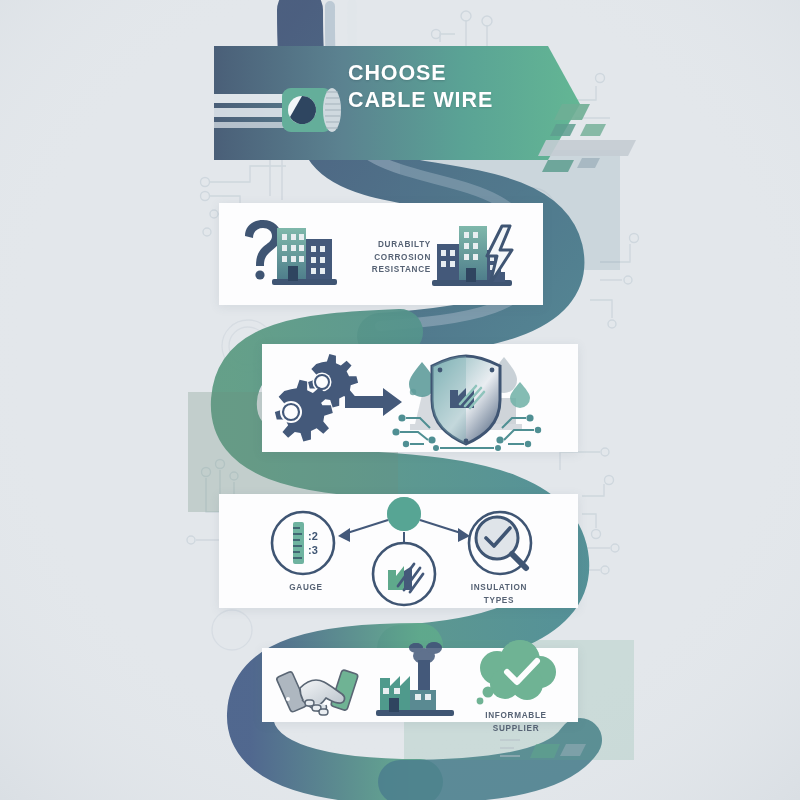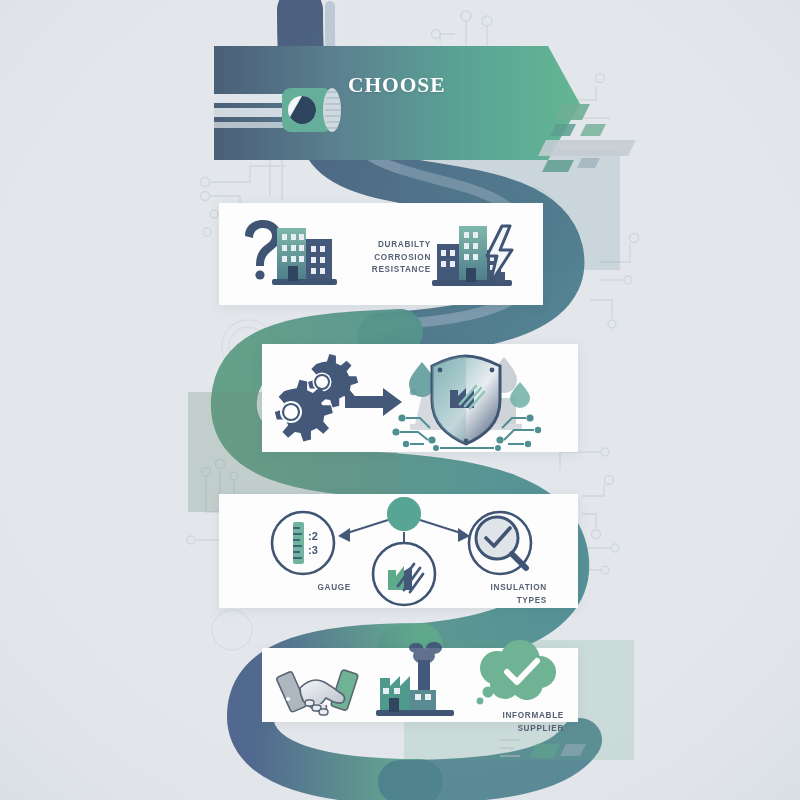--- a/index.html
+++ b/index.html
@@ -20,24 +20,23 @@
   }
   .layer {
     position: absolute;
     inset: 0;
   }
   svg.layer { display: block; }
 
   
   #banner-wrap {
     position: absolute;
-    left: 0; top: 12px;
+    left: 0; top: 0;
     width: 784px; height: 220px;
     pointer-events: none;
-    font-family: Liberation Serif, serif;
   }
   #banner-title {
     position: absolute;
     left: 348px;
     top: 60px;
     width: 250px;
     color: #ffffff;
     font-size: 21.5px;
     font-weight: bold;
     letter-spacing: 0.9px;
@@ -58,21 +57,21 @@
     width: 100%;
     height: 100%;
   }
   .cap-text {
     position: absolute;
     color: #566274;
     font-size: 8.2px;
     font-weight: bold;
     letter-spacing: 0.7px;
     line-height: 12.5px;
-    text-align: right;
+    text-align: center;
     text-transform: uppercase;
   }
   .cap-text.left-align { text-align: right; }
 
   
   #c1-text {
     left: 126px;
     top: 36px;
     width: 86px;
   }
@@ -512,20 +511,21 @@
       <polygon points="566,744 586,744 580,756 560,756" fill="#9fb2bd"></polygon>
       <path d="M500 740 L520 740" stroke="#b7c0c8" stroke-width="2"></path>
       <path d="M500 748 L514 748" stroke="#b7c0c8" stroke-width="2"></path>
       <path d="M500 756 L520 756" stroke="#b7c0c8" stroke-width="2"></path>
     </g>
   </svg>
 
   <div id="banner-wrap">
     <div id="banner-title">
       <div>CHOOSE</div>
+      <div>CABLE WIRE</div>
     </div>
   </div>
 
   <div class="card" id="card-1" style="left:219px; top:203px; width:324px; height:102px;">
     <div class="card-inner">
       <div class="cap-text left-align" id="c1-text">
         <div>DURABILTY</div>
         <div>CORROSION</div>
         <div>RESISTANCE</div>
       </div>

